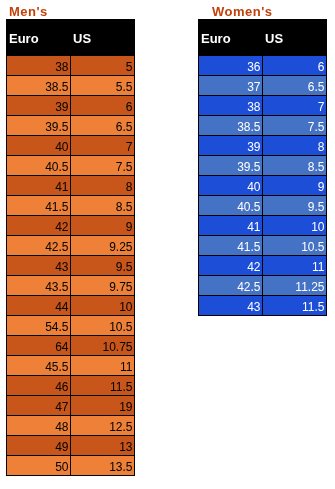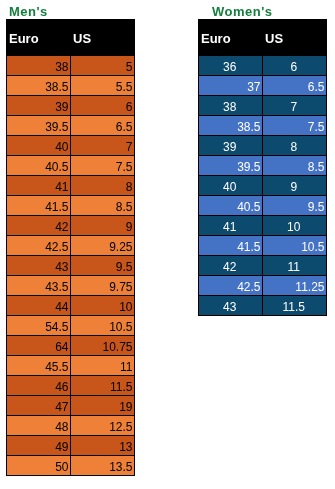--- a/index.html
+++ b/index.html
@@ -3,21 +3,21 @@
 <meta charset="utf-8">
 <style>
   html,body{margin:0;padding:0;background:#ffffff;}
   body{width:335px;height:489px;overflow:hidden;
        font-family:"Liberation Sans",sans-serif;}
   .page{position:relative;width:335px;height:489px;background:#ffffff;}
 
   .size-table{position:absolute;border-collapse:collapse;border-spacing:0;}
   .size-table td,.size-table th{border:1px solid #000000;box-sizing:border-box;}
 
-  .table-title{position:absolute;font-weight:bold;font-size:13px;color:#15803d;
+  .table-title{position:absolute;font-weight:bold;font-size:13px;color:#c2410c;
                letter-spacing:0.5px;white-space:nowrap;}
 
   #mens-title{left:9px;top:4px;}
   #mens-table{left:6px;top:19px;}
   #womens-title{left:212px;top:4px;}
   #womens-table{left:198px;top:19px;}
 
   .col-head{background:#000000;color:#ffffff;font-weight:bold;font-size:13px;
             text-align:left;padding:0 0 0 2px;height:36px;line-height:15px;
             vertical-align:middle;}
@@ -26,21 +26,21 @@
 
   .col-head .txt,.data-cell .txt{position:relative;top:1px;display:inline-block;}
 
   .mens-table .c-euro{width:64px;}
   .mens-table .c-us{width:64px;}
   .womens-table .c-euro{width:64px;}
   .womens-table .c-us{width:64px;}
 
   .mens-table .band-a{background:#c8551a;color:#000000;}
   .mens-table .band-b{background:#ee8037;color:#000000;}
-  .womens-table .band-a{background:#0c4a6e;color:#ffffff;text-align:center;}
+  .womens-table .band-a{background:#1d4ed8;color:#ffffff;}
   .womens-table .band-b{background:#4472c4;color:#ffffff;}
 </style>
 </head>
 <body>
 
 <div class="page">
 
   <div class="table-title" id="mens-title">Men's</div>
 
   <table class="size-table mens-table" id="mens-table">

